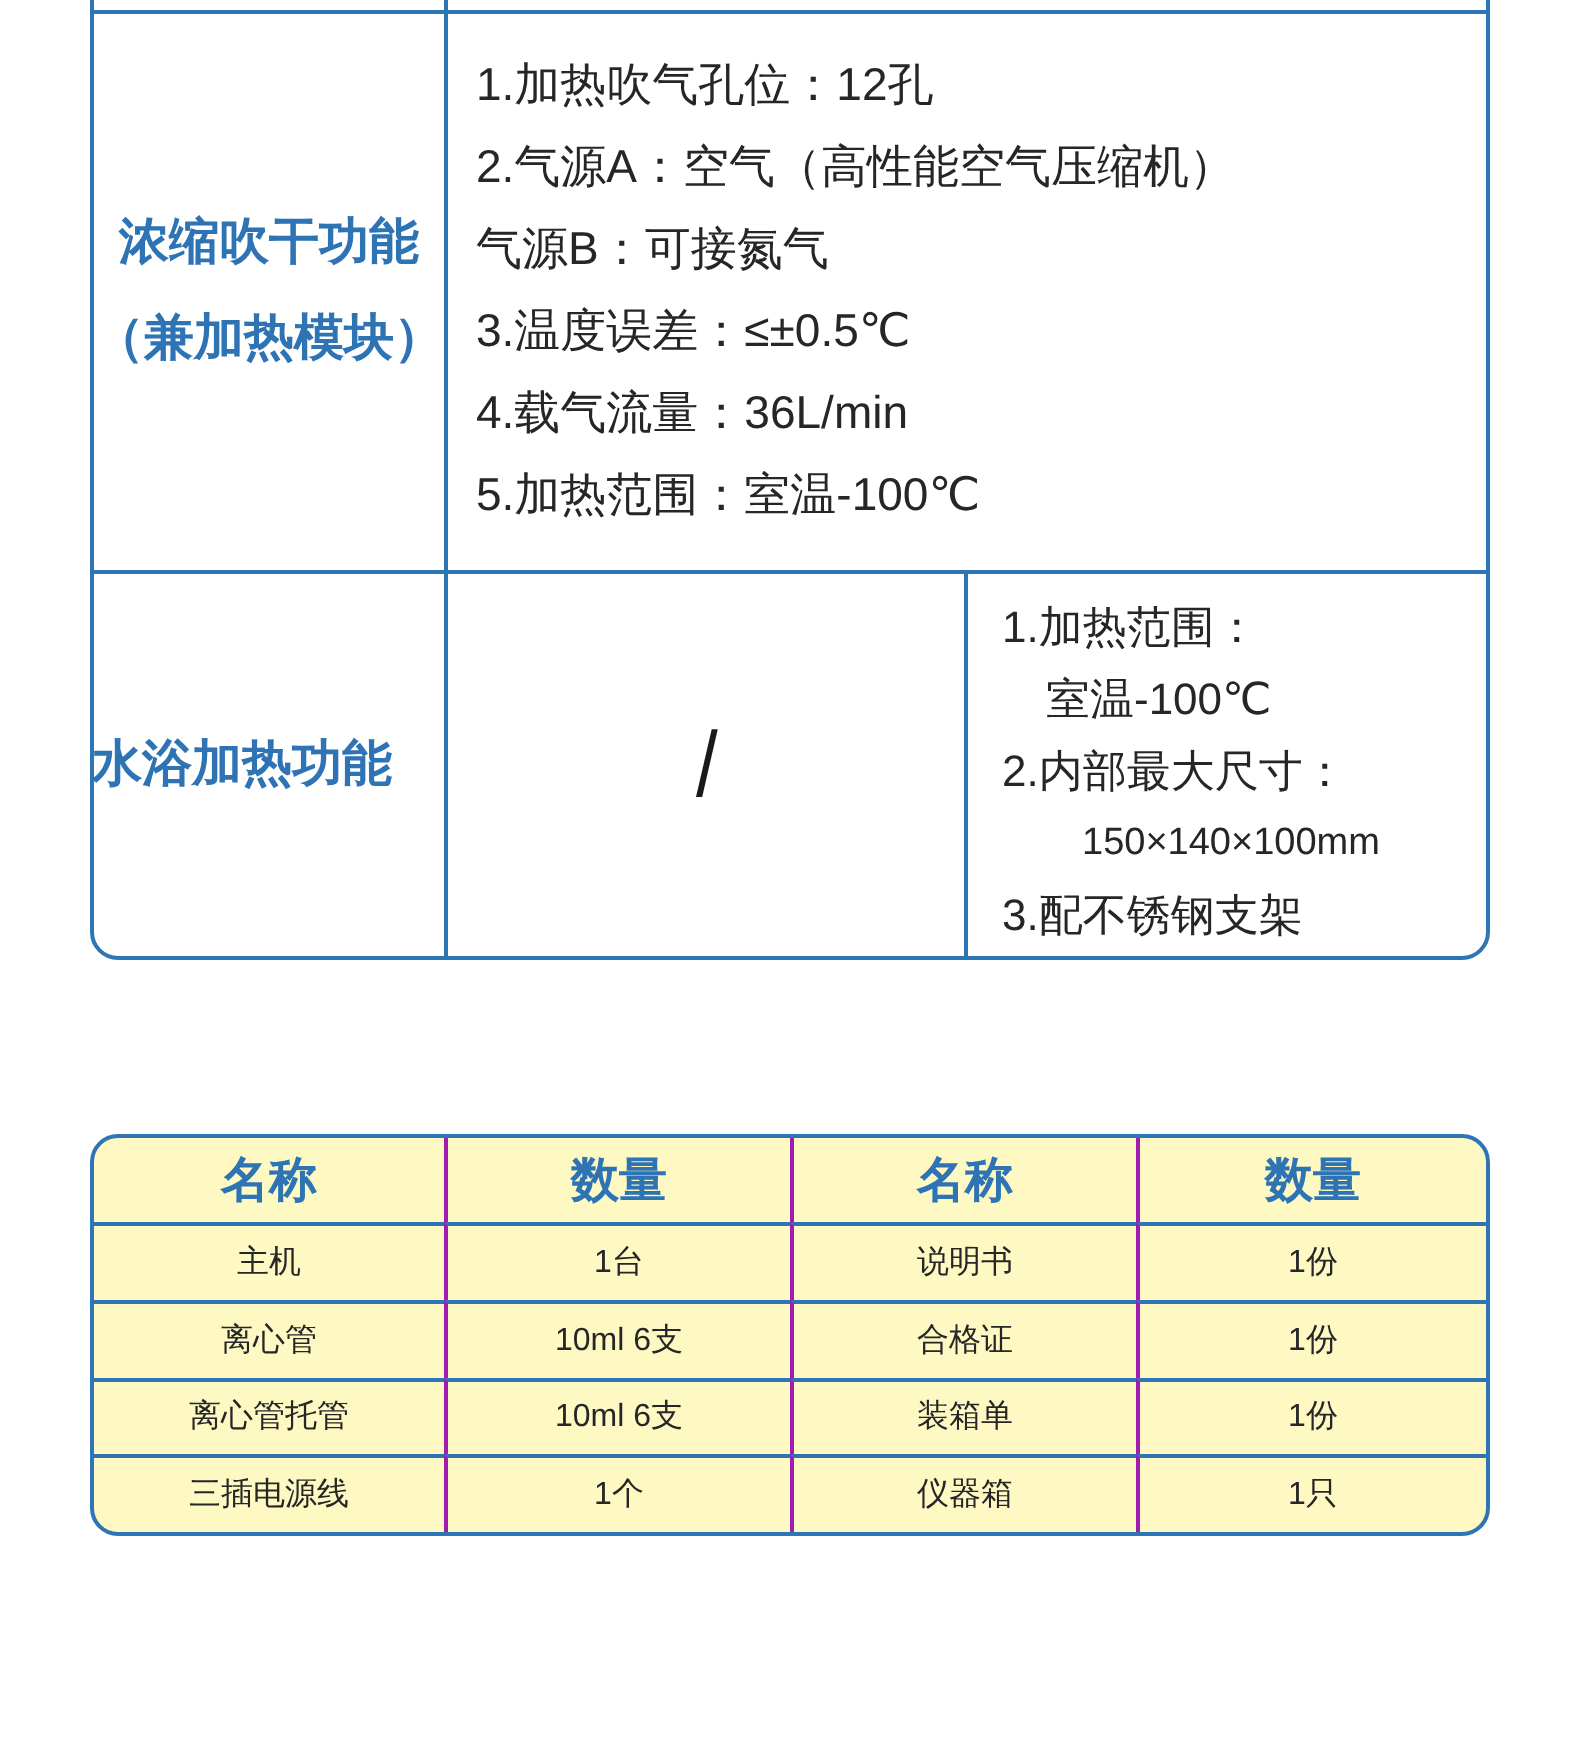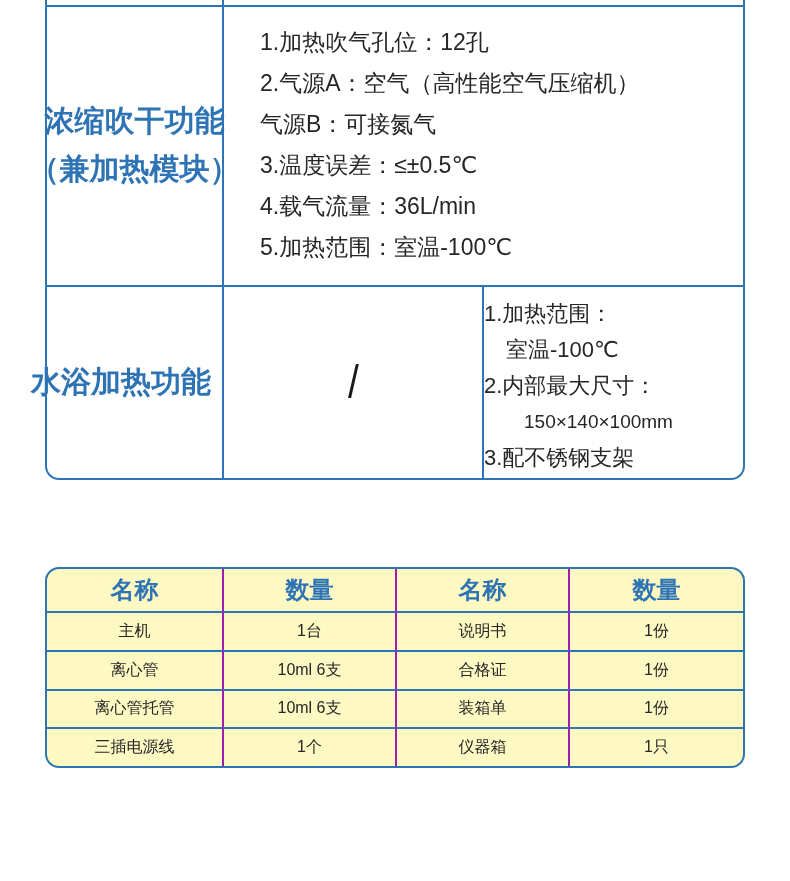--- a/index.html
+++ b/index.html
@@ -17,28 +17,28 @@
   }
   .gridline{position:absolute;background:#2e75b6;}
   .spec-h1{top:63px;left:0;right:0;height:2px;}
   .spec-h2{top:343px;left:0;right:0;height:2px;}
   .spec-v1{left:175px;top:0;bottom:0;width:2px;}
   .spec-v2{left:435px;top:343px;bottom:0;width:2px;}
   .cell{position:absolute;display:flex;flex-direction:column;justify-content:center;box-sizing:border-box;}
   .spec-label-1{left:0;top:63px;width:175px;height:280px;align-items:center;}
   .spec-label-2{left:0;top:343px;width:148px;height:193px;align-items:center;}
   .spec-label-line{
-    color:#2e74b5;font-weight:bold;font-size:30px;line-height:48px;white-space:nowrap;
+    color:#2e74b5;font-weight:bold;font-size:25px;line-height:48px;white-space:nowrap;
   }
-  .spec-content-1{left:177px;top:63px;width:519px;height:280px;padding-left:36px;}
+  .spec-content-1{left:177px;top:63px;width:519px;height:280px;padding-left:14px;}
   .spec-line{font-size:23px;line-height:41px;white-space:nowrap;color:#262626;}
   .indent-a{}
   .spec-middle{left:177px;top:343px;width:258px;height:193px;align-items:center;}
   .slash{font-size:46px;font-weight:300;color:#1a1a1a;transform:scaleX(.85);}
-  .spec-content-2{left:437px;top:343px;width:259px;height:202px;}
+  .spec-content-2{left:437px;top:343px;width:259px;height:202px;padding-left:17px;}
   .spec-line2{font-size:22px;line-height:36px;white-space:nowrap;color:#262626;}
   .indent-b{margin-left:22px;}
   .indent-c{margin-left:40px;}
   .small-dim{font-size:19px;}
   
   .pack-table{
     position:absolute;left:45px;top:523px;width:700px;height:201px;
     border:2px solid #2e75b6;border-radius:14px;box-sizing:border-box;
     display:grid;
     grid-template-columns:175px 173px 173px 1fr;

